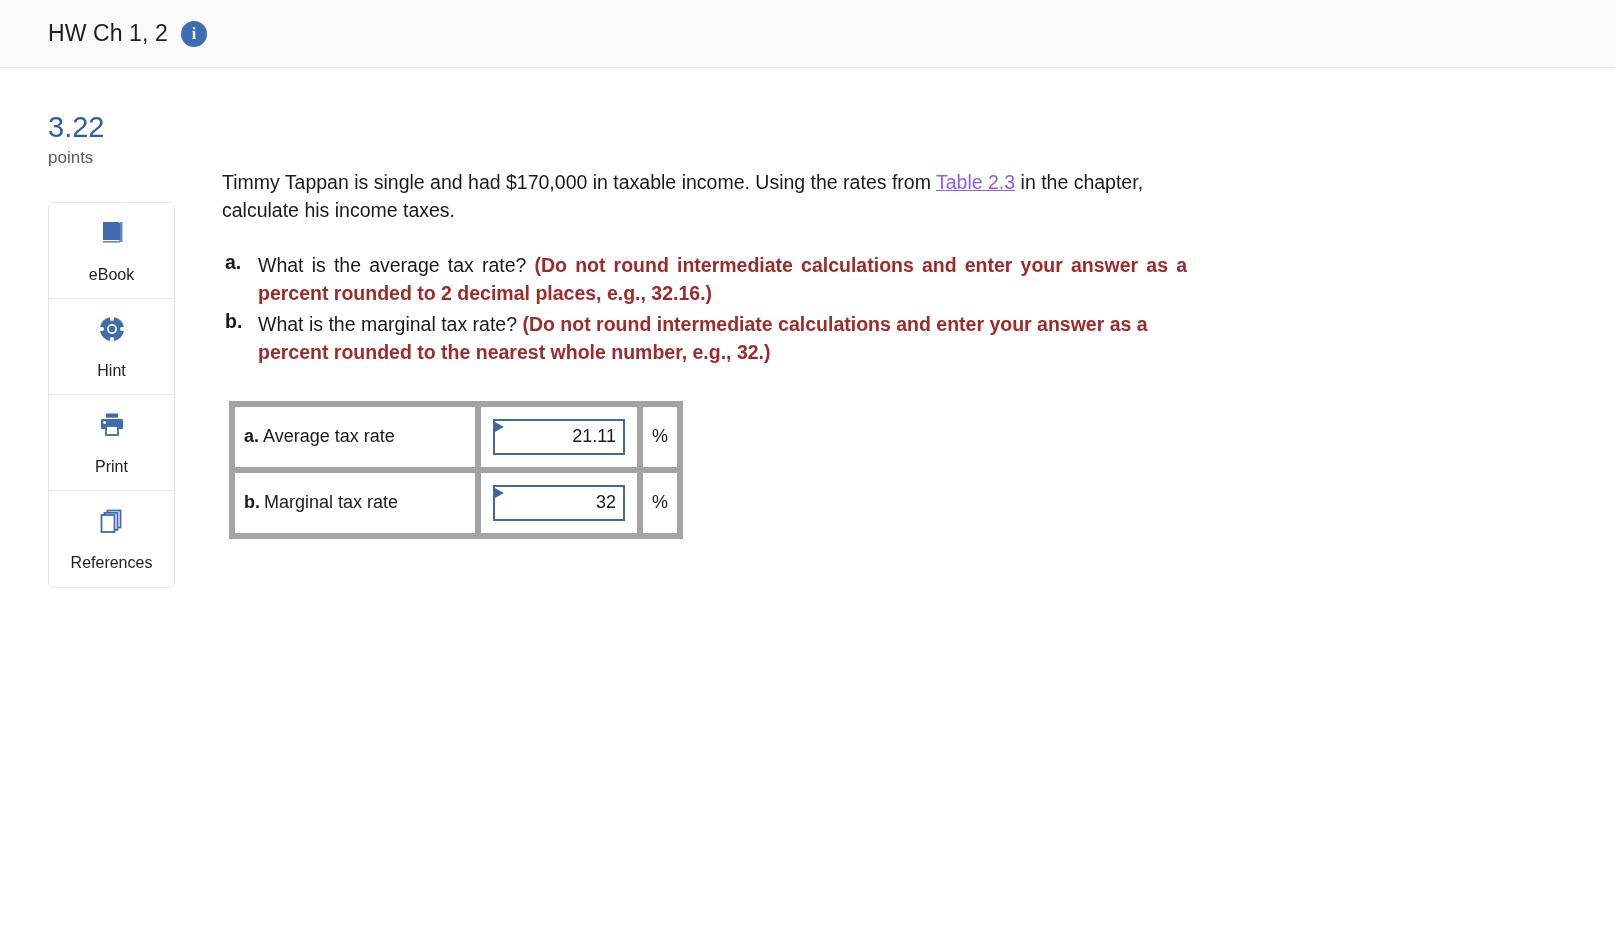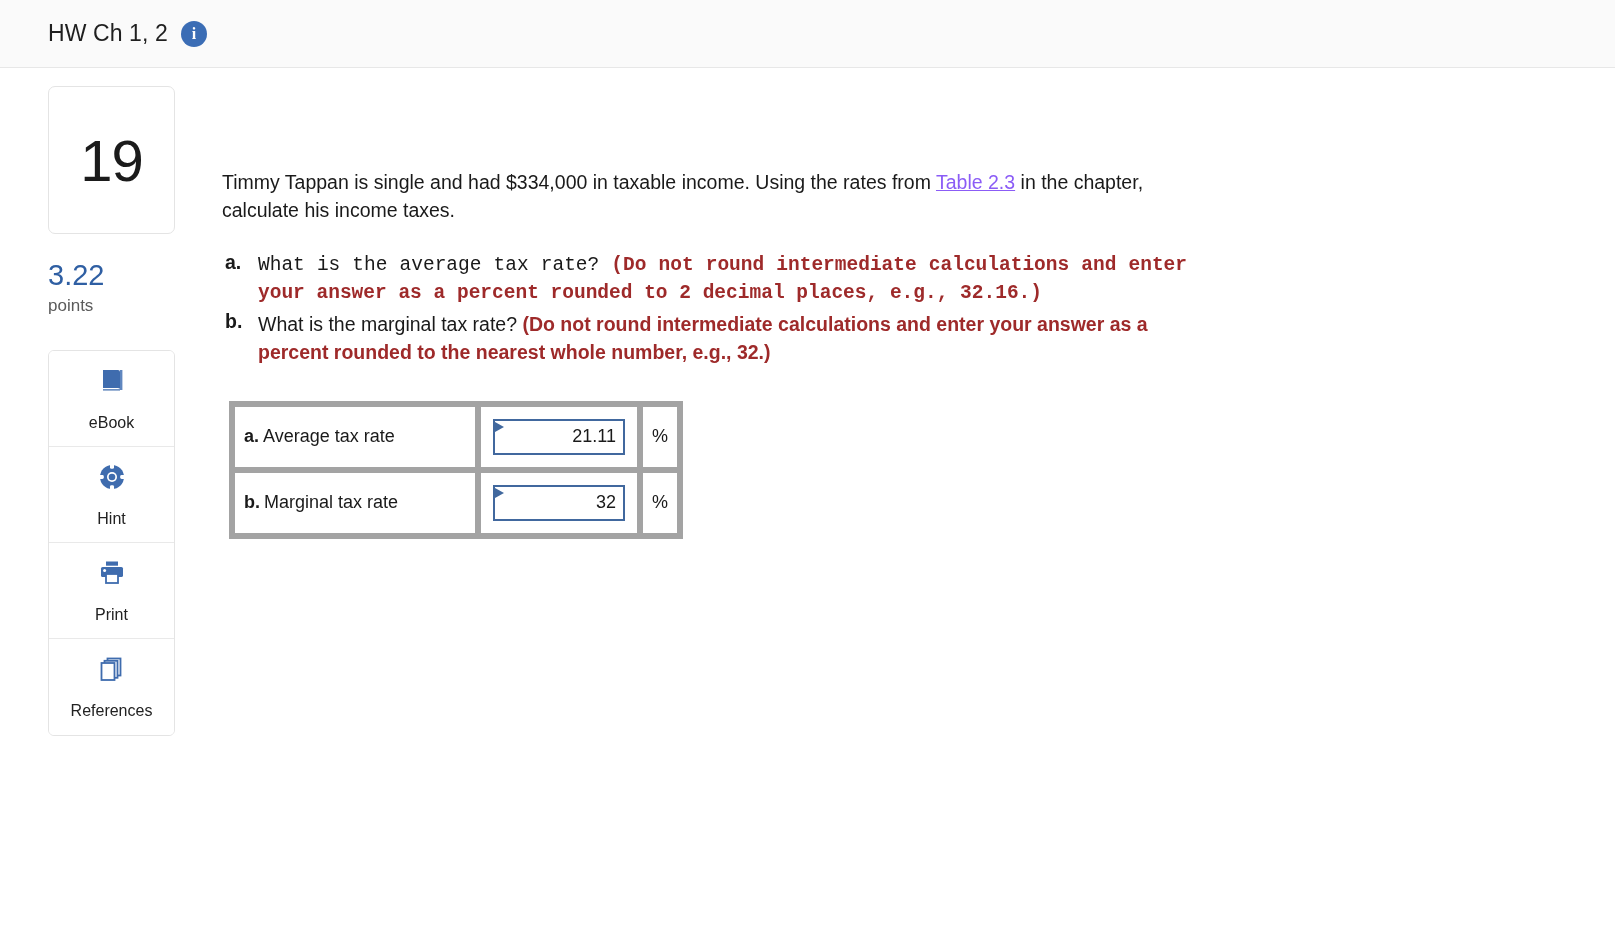--- a/index.html
+++ b/index.html
@@ -138,21 +138,21 @@
     font-weight: 700;
     color: #1a1a1a;
     padding-left: 3px;
   }
   .part-text {
     font-size: 19.5px;
     line-height: 1.45;
     color: #1a1a1a;
     flex: 1;
   }
-  .part-text.justify { text-align: justify; font-family: Liberation Mono, monospace; }
+  .part-text.justify { text-align: justify; }
   .emph {
     color: #9e2a2a;
     font-weight: 700;
   }
 
   
   .answer-table {
     margin-top: 34px;
     margin-left: 7px;
     border-collapse: collapse;
@@ -199,23 +199,20 @@
 
 <div class="app-header">
   <span class="app-title">HW Ch 1, 2</span>
   <span class="info-badge">i</span>
 </div>
 
 <div class="page-body">
 
   <div class="left-rail">
 
-    <div class="qnum-card">
-      <span>19</span>
-    </div>
 
     <div class="points-wrap">
       <div class="points-value">3.22</div>
       <div class="points-label">points</div>
     </div>
 
     <div class="tool-stack">
 
       <div class="tool-btn">
         <span class="ico">
@@ -266,21 +263,21 @@
         </span>
         <span class="lbl">References</span>
       </div>
 
     </div>
   </div>
 
   <div class="content">
 
     <div class="stem">
-      <span>Timmy Tappan is single and had $334,000 in taxable income. Using the rates from </span><a href="#">Table 2.3</a><span> in the chapter, calculate his income taxes.</span>
+      <span>Timmy Tappan is single and had $170,000 in taxable income. Using the rates from </span><a href="#">Table 2.3</a><span> in the chapter, calculate his income taxes.</span>
     </div>
 
     <div class="parts">
 
       <div class="part-row">
         <div class="part-letter">a.</div>
         <div class="part-text justify">
           <span>What is the average tax rate? </span><span class="emph">(Do not round intermediate calculations and enter your answer as a percent rounded to 2 decimal places, e.g., 32.16.)</span>
         </div>
       </div>

